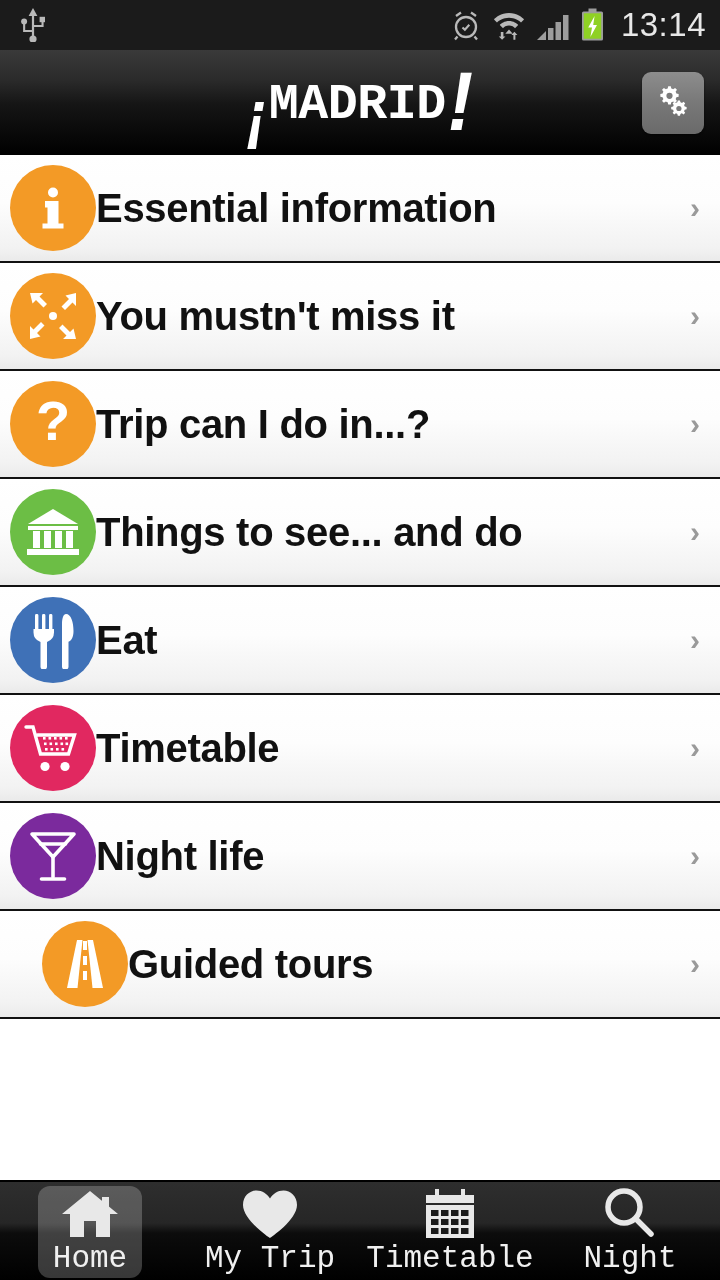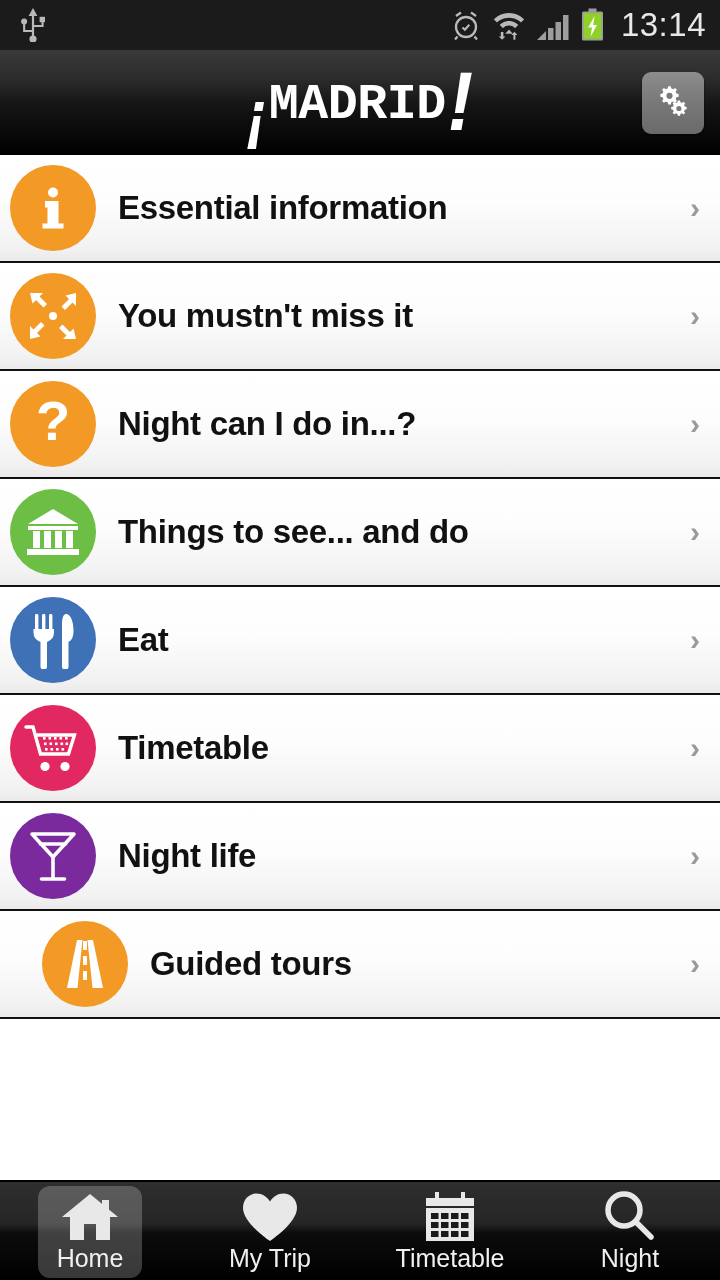--- a/index.html
+++ b/index.html
@@ -63,21 +63,21 @@
     border-bottom:2px solid #111;
     padding-left:10px;
   }
   .row:last-child { border-bottom:2px solid #111;padding-left:42px; }
   .icon-badge {
     width:86px; height:86px; border-radius:50%;
     display:flex; align-items:center; justify-content:center;
     flex:0 0 86px;
   }
   .row-label {
-    margin-left:22px; font-size:33px; font-weight:bold;
+    font-size:40px; font-weight:bold;
     color:#111; letter-spacing:-0.3px;
     font-family:"Liberation Sans", sans-serif;
   }
   .chevron {
     position:absolute; right:20px; top:50%; transform:translateY(-50%);
     color:#9a9a9a; font-size:30px; font-weight:bold;
     font-family:"Liberation Sans", sans-serif;
   }
   .filler { background:#fff; }
 
@@ -93,22 +93,22 @@
     align-items:center; justify-content:center; gap:2px;
     position:relative;
   }
   .tab .tab-bg {
     position:absolute; top:4px; left:50%; transform:translateX(-50%);
     width:104px; height:92px; border-radius:12px;
     background:rgba(255,255,255,.22);
   }
   .tab-icon { position:relative; height:52px; display:flex; align-items:flex-end; }
   .tab-label {
-    position:relative; color:#f0f0f0; font-size:25px;
-    font-family:Liberation Sans, sans-serif;
+    position:relative; color:#f0f0f0; font-size:31px;
+    font-family:Liberation Mono, monospace;
   }
 </style>
 </head>
 <body>
 
 <div id="app">
 
   <div class="statusbar">
     <div class="status-left">
       <span class="status-icon">
@@ -221,21 +221,21 @@
       <div class="row-label">You mustn't miss it</div>
       <div class="chevron">›</div>
     </div>
 
     <div class="row">
       <div class="icon-badge" style="background:#F39A26">
         <svg width="58" height="58" viewBox="0 0 58 58">
           <text x="29" y="45" text-anchor="middle" font-family="Liberation Sans, sans-serif" font-size="56" font-weight="bold" fill="#ffffff">?</text>
         </svg>
       </div>
-      <div class="row-label">Night can I do in...?</div>
+      <div class="row-label">Trip can I do in...?</div>
       <div class="chevron">›</div>
     </div>
 
     <div class="row">
       <div class="icon-badge" style="background:#6CBE45">
         <svg width="58" height="54" viewBox="0 0 58 54">
           <g fill="#ffffff">
             <path d="M29 4 L54 19 L4 19 Z"></path>
             <rect x="4" y="21" width="50" height="4"></rect>
             <rect x="9" y="26" width="7" height="17"></rect>

